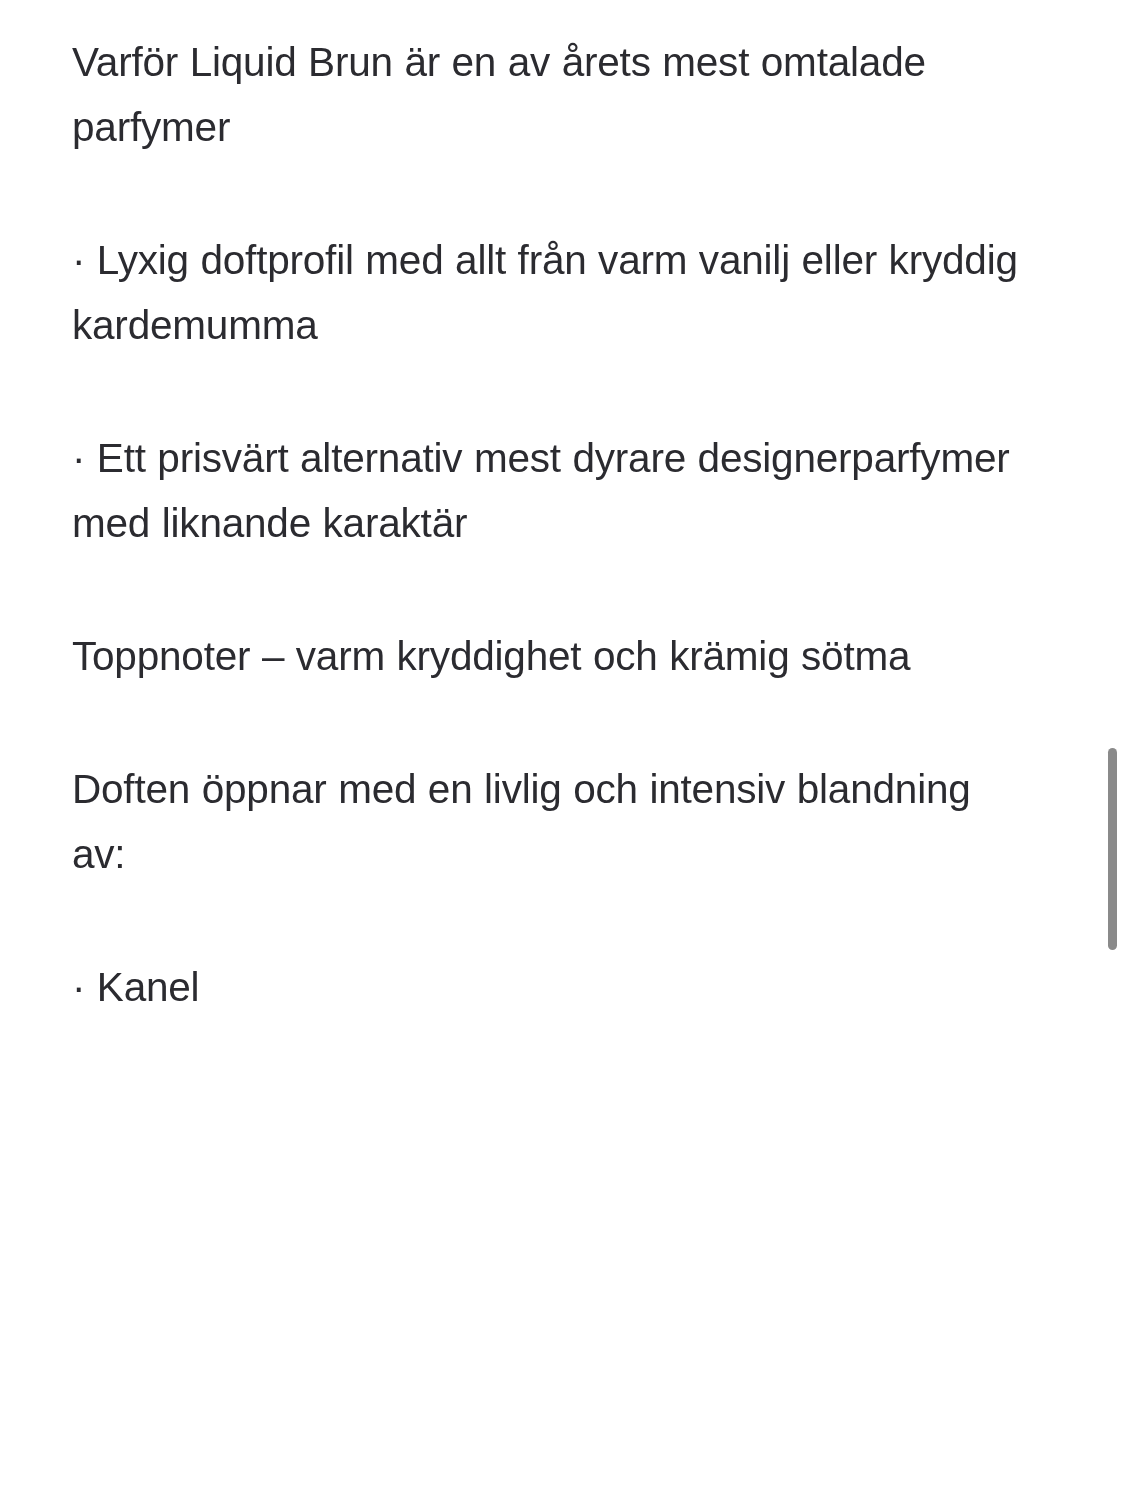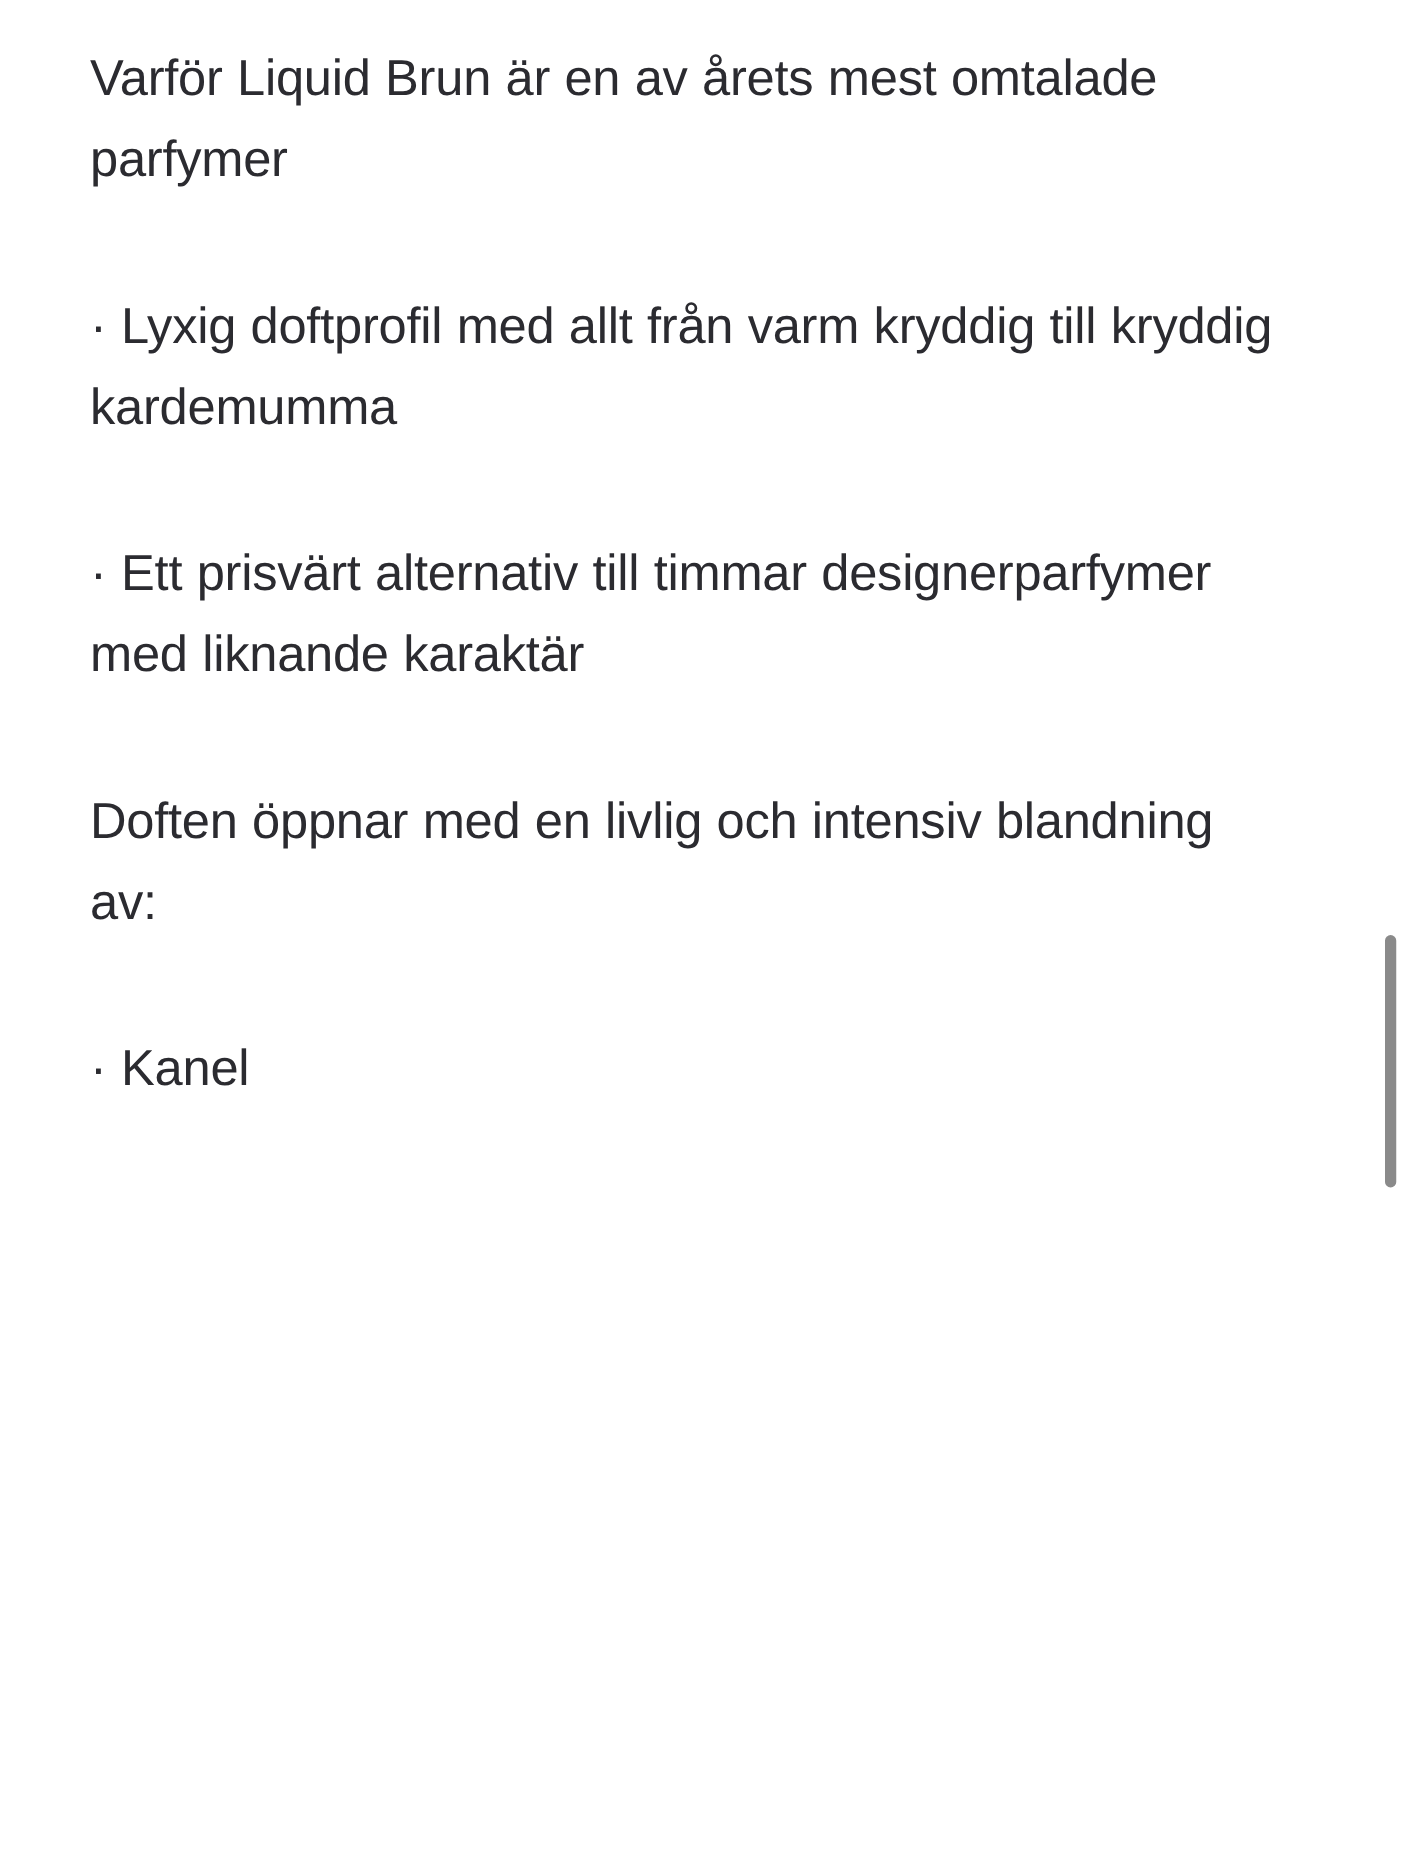--- a/index.html
+++ b/index.html
@@ -73,25 +73,26 @@
   }
 </style>
 </head>
 <body style="background: rgb(255, 255, 255);">
 
 <div id="article" style="color: rgb(43, 43, 48);">
 
   <p class="block first">Varför Liquid Brun är en av årets mest omtalade parfymer</p>
 
 
-  <p class="block bullet-line">· Lyxig doftprofil med allt från varm kryddig till kryddig kardemumma</p>
+  <p class="block bullet-line">· Lyxig doftprofil med allt från varm vanilj eller kryddig kardemumma</p>
 
 
-  <p class="block bullet-line">· Ett prisvärt alternativ till timmar designerparfymer med liknande karaktär</p>
+  <p class="block bullet-line">· Ett prisvärt alternativ mest dyrare designerparfymer med liknande karaktär</p>
 
+  <p class="block">Toppnoter – varm kryddighet och krämig sötma</p>
 
   <p class="block">Doften öppnar med en livlig och intensiv blandning av:</p>
 
   <p class="block bullet-line">· Kanel</p>
 
 
 </div>
 
 <div id="scrollbar-track">
   <div id="scrollbar-thumb" style="top: 748px; height: 202px; background: rgb(138, 138, 138);"></div>

